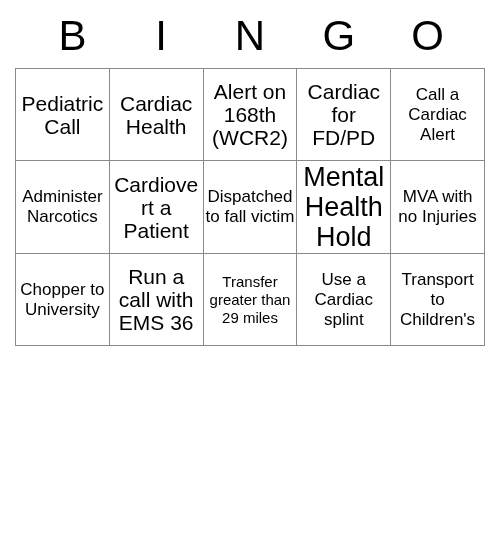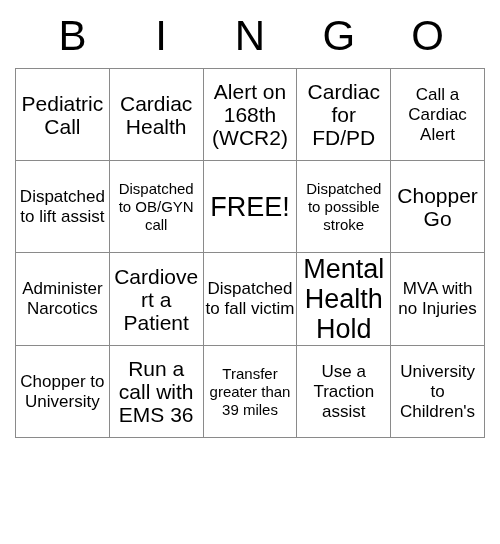--- a/index.html
+++ b/index.html
@@ -99,37 +99,20 @@
           </td>
         <td>
             <span class="cell-text sz-md">Cardiac for FD/PD</span>
           </td>
         <td>
             <span class="cell-text sz-sm">Call a Cardiac Alert</span>
           </td>
       </tr>
       <tr>
         <td>
-            <span class="cell-text sz-sm">Dispatched to lift assist</span>
-          </td>
-        <td>
-            <span class="cell-text sz-xs">Dispatched to OB/GYN call</span>
-          </td>
-        <td>
-            <span class="cell-text sz-lg">FREE!</span>
-          </td>
-        <td>
-            <span class="cell-text sz-xs">Dispatched to possible stroke</span>
-          </td>
-        <td>
-            <span class="cell-text sz-md">Chopper Go</span>
-          </td>
-      </tr>
-      <tr>
-        <td>
             <span class="cell-text sz-sm">Administer Narcotics</span>
           </td>
         <td>
             <span class="cell-text sz-md">Cardiovert a Patient</span>
           </td>
         <td>
             <span class="cell-text sz-sm">Dispatched to fall victim</span>
           </td>
         <td>
             <span class="cell-text sz-lg">Mental Health Hold</span>
@@ -139,25 +122,25 @@
           </td>
       </tr>
       <tr>
         <td>
             <span class="cell-text sz-sm">Chopper to University</span>
           </td>
         <td>
             <span class="cell-text sz-md">Run a call with EMS 36</span>
           </td>
         <td>
-            <span class="cell-text sz-xs">Transfer greater than 39 miles</span>
+            <span class="cell-text sz-xs">Transfer greater than 29 miles</span>
           </td>
         <td>
-            <span class="cell-text sz-sm">Use a Traction assist</span>
+            <span class="cell-text sz-sm">Use a Cardiac splint</span>
           </td>
         <td>
-            <span class="cell-text sz-sm">University to Children's</span>
+            <span class="cell-text sz-sm">Transport to Children's</span>
           </td>
       </tr>
     </tbody>
   </table>
 
 </div>
 
 </body></html>

